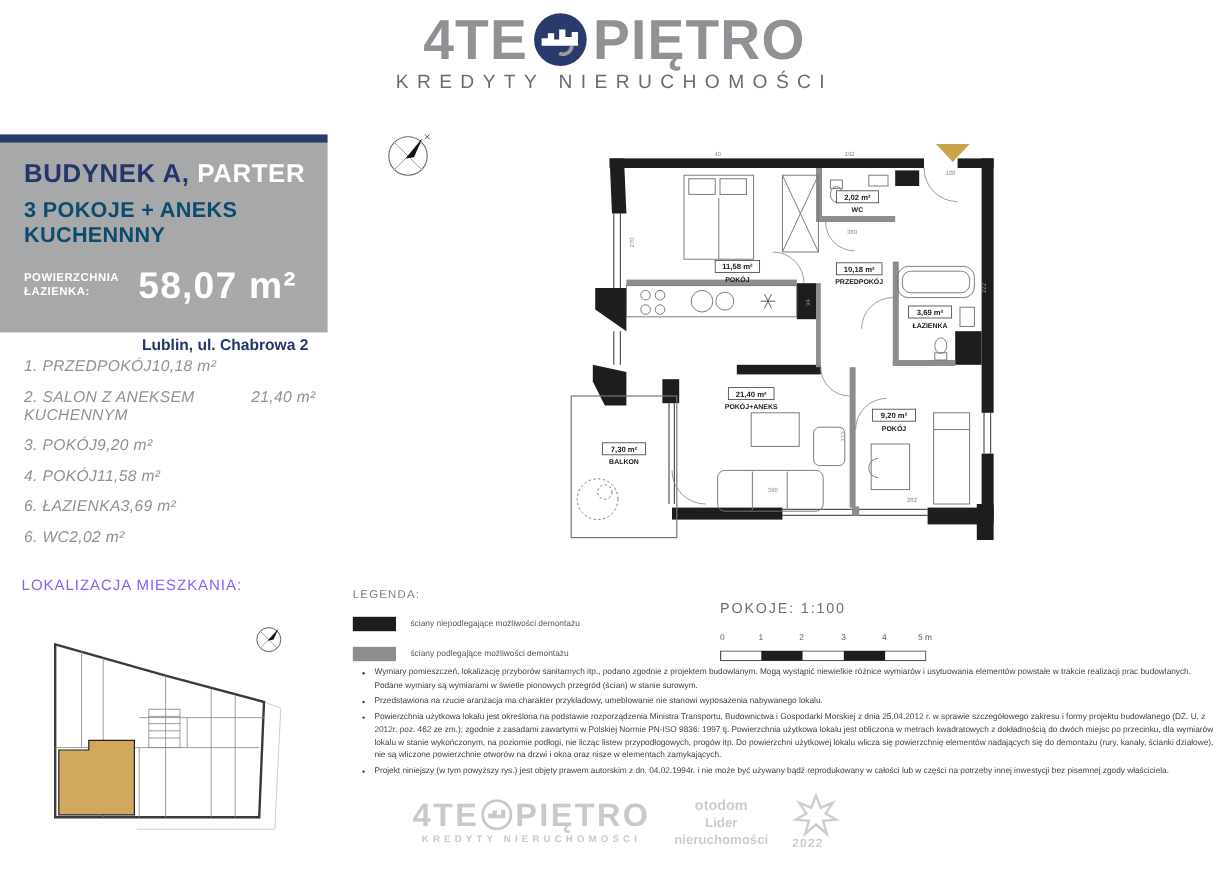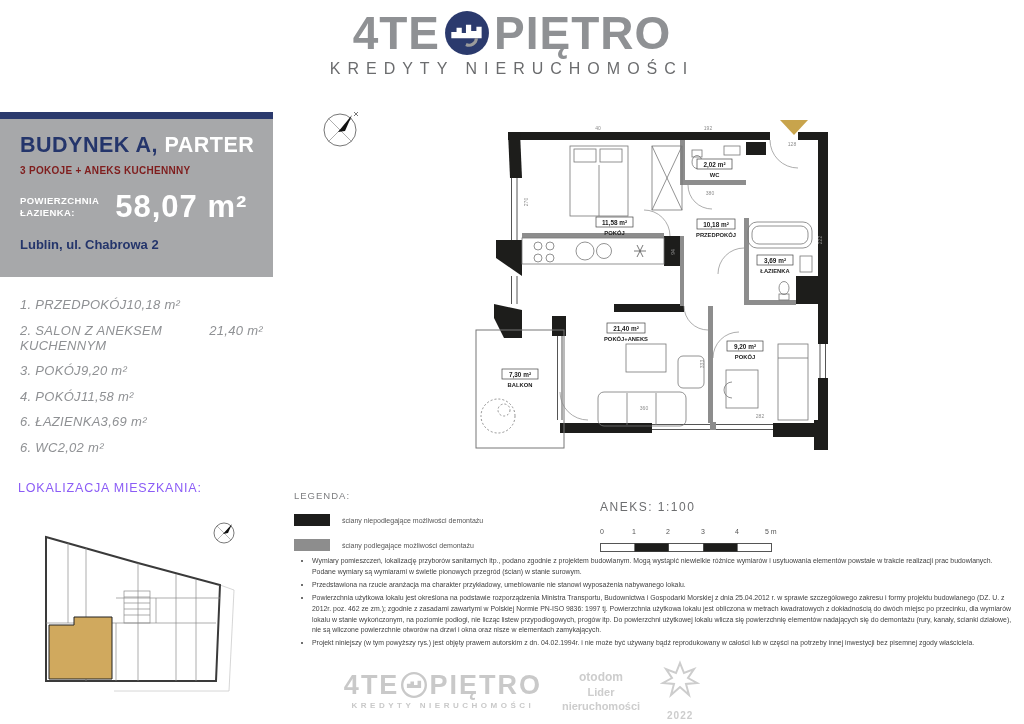--- a/index.html
+++ b/index.html
@@ -12,25 +12,25 @@
   .logo-row{display:flex;align-items:center;gap:4px;}
   .logo-txt{font-size:46px;font-weight:700;color:#8f9194;letter-spacing:1px;line-height:1;transform:scaleY(1.02);}
   .logo-sub{margin-top:4px;font-size:16px;font-weight:500;color:#6b6c6e;letter-spacing:7px;}
 
   
   .sidebar{position:absolute;left:0;top:112px;width:273px;}
   .accent-bar{height:7px;background:#2b3a6d;width:100%;}
   .info-box{background:#a7a8aa;height:158px;padding:14px 16px 0 20px;}
   .b-title{font-size:21.5px;font-weight:700;color:#24356b;letter-spacing:.5px;}
   .b-title .floor{color:#ffffff;font-weight:600;}
-  .b-layout{font-size:10px;font-weight:700;color:#7f1d1d;margin-top:7px;letter-spacing:.3px;}
+  .b-layout{font-size:18px;font-weight:700;color:#0c4a6e;margin-top:7px;letter-spacing:.3px;}
   .area-row{display:flex;align-items:flex-start;margin-top:13px;}
   .area-lbl{font-size:9.5px;font-weight:700;color:#ffffff;line-height:1.3;letter-spacing:.4px;padding-top:6px;}
   .area-val{font-size:31px;font-weight:700;color:#ffffff;margin-left:16px;letter-spacing:1px;}
-  .b-addr{font-size:13px;font-weight:700;color:#24356b;margin-top:12px;}
+  .b-addr{font-size:13px;font-weight:700;color:#24356b;margin-top:24px;text-align:right;}
 
   .room-list{padding:20px 10px 0 20px;}
   .room-row{display:flex;justify-content:flex-start;font-size:13px;color:#8f9194;margin-bottom:10.5px;letter-spacing:.3px;font-style:italic;}
   .room-row .a{white-space:nowrap;}
 
   .loc-head{margin:26px 0 8px 18px;font-size:12.5px;color:#8b5cf6;letter-spacing:.8px;}
   .minimap{margin-left:16px;}
 
   
   .compass-main{position:absolute;left:314px;top:104px;}
@@ -58,21 +58,21 @@
   
   .footer{position:absolute;left:347px;top:660px;width:350px;display:flex;align-items:center;justify-content:center;gap:20px;}
   .f-logo{display:flex;flex-direction:column;align-items:center;}
   .f-logo-row{display:flex;align-items:center;gap:2px;}
   .f-logo-txt{font-size:27px;font-weight:700;color:#c9c9c9;letter-spacing:2px;line-height:1;}
   .f-logo-sub{font-size:8px;color:#c9c9c9;letter-spacing:3.5px;margin-top:2px;font-weight:600;}
   .f-oto{display:flex;flex-direction:column;align-items:center;color:#cdcdcd;font-weight:700;}
   .f-oto .l1{font-size:12px;}
   .f-oto .l2{font-size:11px;margin-top:2px;}
   .f-oto .l3{font-size:11px;margin-top:2px;}
-  .f-star{display:flex;flex-direction:column;align-items:center;color:#cdcdcd;gap:12px;}
+  .f-star{display:flex;flex-direction:column;align-items:flex-start;color:#cdcdcd;}
   .f-year{font-size:10px;font-weight:700;margin-top:-2px;letter-spacing:1px;}
 </style>
 </head>
 <body>
 
 <div id="page">
 
   <div class="logo-wrap">
     <div class="logo-row">
       <span class="logo-txt">4TE</span>
@@ -332,21 +332,21 @@
       <div class="legend-swatch" style="background:#1d1d1b"></div>
       <div class="t">ściany niepodlegające możliwości demontażu</div>
     </div>
     <div class="legend-item">
       <div class="legend-swatch" style="background:#8d8d8d"></div>
       <div class="t">ściany podlegające możliwości demontażu</div>
     </div>
   </div>
 
   <div class="scale">
-    <div class="scale-label">ANEKS: 1:100</div>
+    <div class="scale-label">POKOJE: 1:100</div>
     <div class="scale-ticks">
       <span style="left:0">0</span>
       <span style="left:32px">1</span>
       <span style="left:66px">2</span>
       <span style="left:101px">3</span>
       <span style="left:135px">4</span>
       <span style="left:165px">5 m</span>
     </div>
     <svg class="scale-bar" width="172" height="9" viewBox="0 0 172 9">
       <rect x="0.5" y="0.5" width="171" height="8" fill="#fff" stroke="#555" stroke-width="1"></rect>

